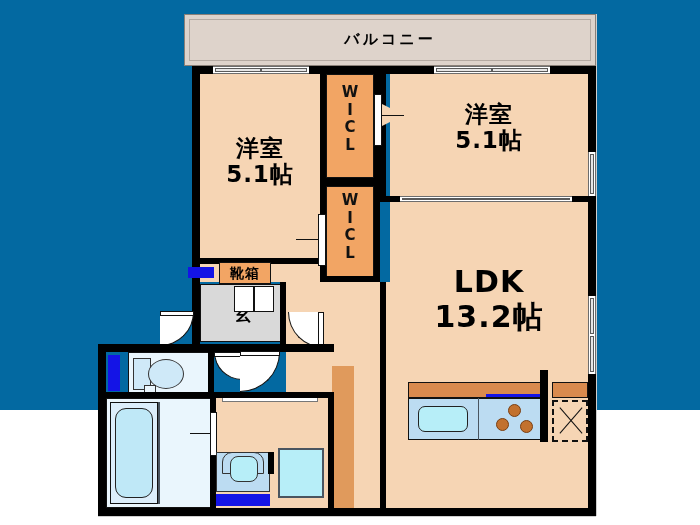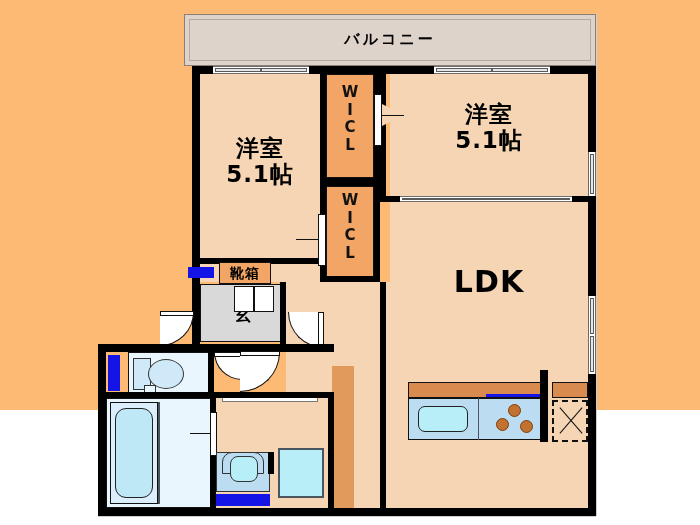--- a/index.html
+++ b/index.html
@@ -1,18 +1,18 @@
 <!DOCTYPE html>
 <html><head>
 <meta charset="utf-8">
 <style>
   html,body{margin:0;padding:0;background:#ffffff;}
   body{width:700px;height:525px;overflow:hidden;
        font-family:"DejaVu Sans","Liberation Sans",sans-serif;}
-  #plan{position:relative;width:700px;height:410px;background:#fdba74;}
+  #plan{position:relative;width:700px;height:410px;background:#0369a1;}
 
   
   .b{position:absolute;box-sizing:border-box;}
 
   
   .rm       {background:#f6d5b4;}
   .wic      {background:#f2a564;border:1px solid #111;}
   .shoe     {background:#f2a564;border:1px solid #111;}
   .corridor {background:#e09a5c;}
   .balcony  {background:#ded3cb;border:1px solid #8a8078;}
@@ -122,21 +122,21 @@
   <div class="b wall" style="left:380px;top:74px;width:6px;height:128px;"></div>
 
   <div class="b wall" style="left:380px;top:282px;width:6px;height:234px;"></div>
 
   <div class="b wall" style="left:192px;top:258px;width:134px;height:6px;"></div>
 
   <div class="lbl lbl-room" style="left:200px;top:135px;width:120px;"><span>洋室</span><br><span>5.1帖</span></div>
 
   <div class="lbl lbl-room" style="left:390px;top:101px;width:198px;"><span>洋室</span><br><span>5.1帖</span></div>
 
-  <div class="lbl lbl-ldk" style="left:390px;top:265px;width:198px;"><span>LDK</span><br></div>
+  <div class="lbl lbl-ldk" style="left:390px;top:265px;width:198px;"><span>LDK</span><br><span>13.2帖</span></div>
 
   <div class="b win-h" style="left:213px;top:66px;width:96px;height:8px;">
     <div class="pane" style="left:2px;width:46px;"></div>
     <div class="pane" style="left:48px;width:46px;"></div>
   </div>
 
   <div class="b win-h" style="left:434px;top:66px;width:116px;height:8px;">
     <div class="pane" style="left:2px;width:56px;"></div>
     <div class="pane" style="left:58px;width:56px;"></div>
   </div>

